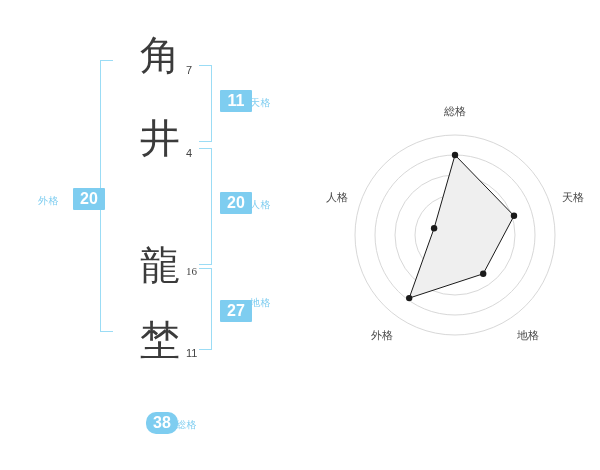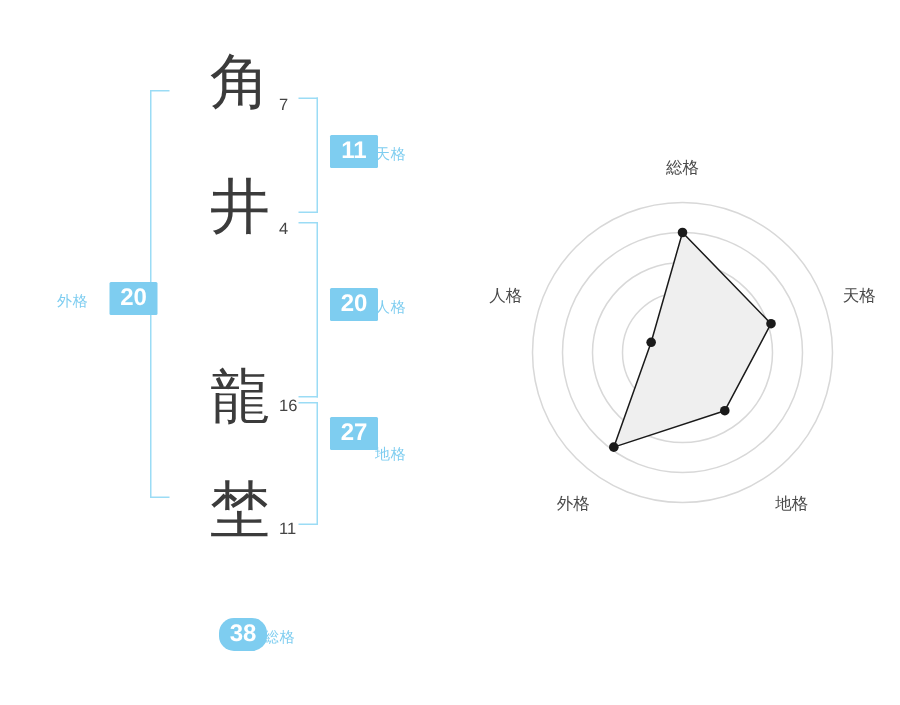--- a/index.html
+++ b/index.html
@@ -114,35 +114,35 @@
     <div class="score-label" style="left:38px; top:194px;">外格</div>
     <div class="score-box" style="left:73px; top:188px; width:22px;">20</div>
 
     <div class="kanji" style="left:136px; top:35px;">角</div>
     <div class="stroke-num" style="left:186px; top:64px;">7</div>
 
     <div class="kanji" style="left:136px; top:118px;">井</div>
     <div class="stroke-num" style="left:186px; top:147px;">4</div>
 
     <div class="kanji" style="left:136px; top:245px;">龍</div>
-    <div class="stroke-num" style="left:186px; top:265px;">16</div>
+    <div class="stroke-num" style="left:186px; top:265px;font-family:Liberation Serif, serif;">16</div>
 
     <div class="kanji" style="left:136px; top:320px;">埜</div>
     <div class="stroke-num" style="left:186px; top:347px;">11</div>
 
     <div class="bracket-right" style="left:199px; top:65px; height:75px;"></div>
     <div class="score-box" style="left:220px; top:90px; width:22px;">11</div>
     <div class="score-label" style="left:250px; top:96px;">天格</div>
 
     <div class="bracket-right" style="left:199px; top:148px; height:115px;"></div>
     <div class="score-box" style="left:220px; top:192px; width:22px;">20</div>
     <div class="score-label" style="left:250px; top:198px;">人格</div>
 
     <div class="bracket-right" style="left:199px; top:268px; height:80px;"></div>
-    <div class="score-box" style="left:220px; top:278px; width:22px;">27</div>
+    <div class="score-box" style="left:220px; top:300px; width:22px;">27</div>
     <div class="score-label" style="left:250px; top:296px;">地格</div>
 
     <div class="score-box" style="left:146px; top:412px; width:22px;border-radius:10px;">38</div>
     <div class="score-label" style="left:176px; top:418px;">総格</div>
   </div>
 
   <div id="radar-panel">
     <svg id="radar-svg" width="290" height="260" viewBox="0 0 290 260">
       <g id="radar-rings">
           <circle cx="145" cy="130" r="20" fill="none" stroke="#d8d8d8" stroke-width="1"></circle>

